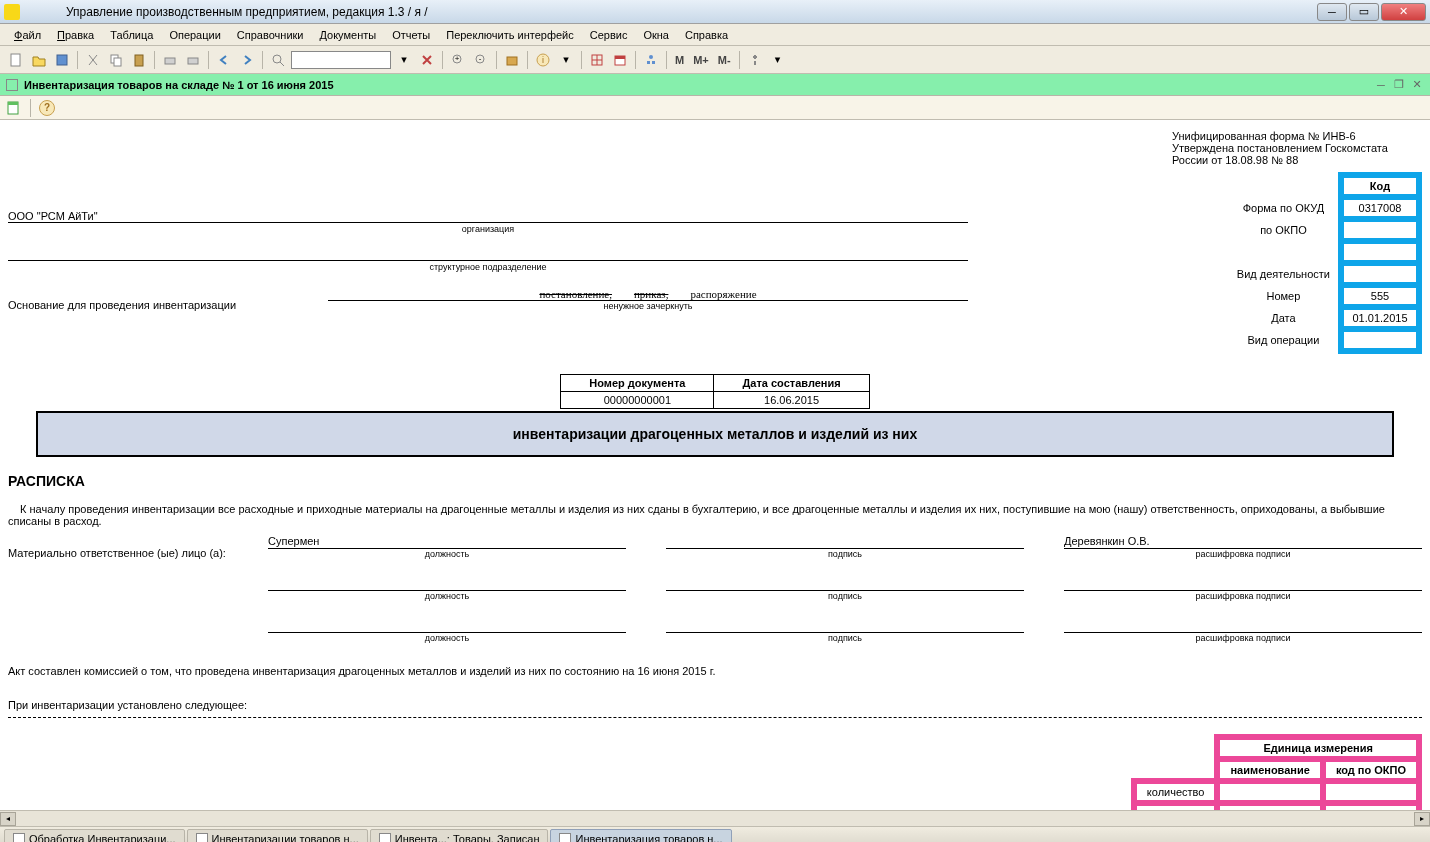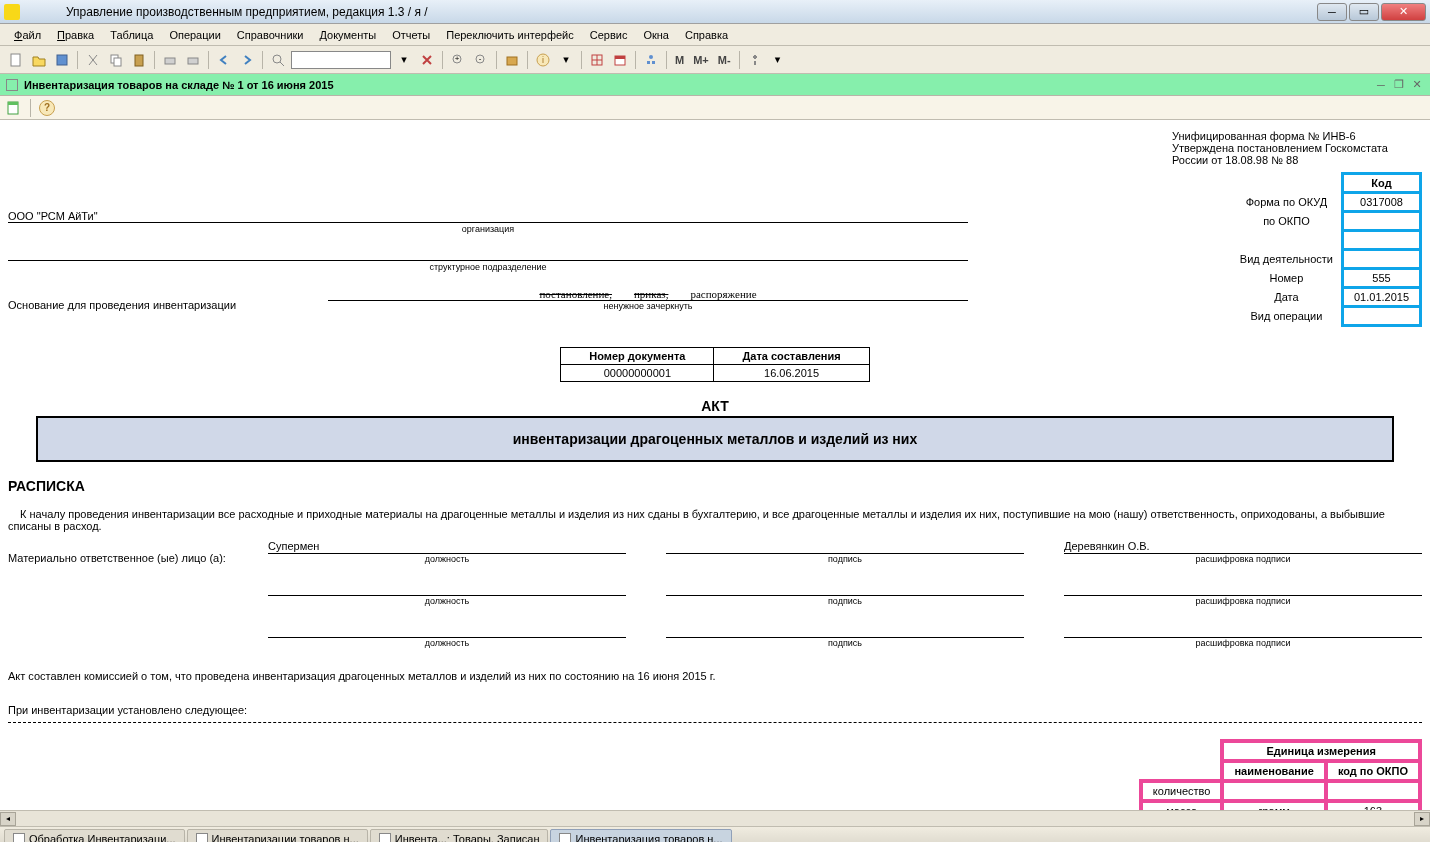--- a/index.html
+++ b/index.html
@@ -29,21 +29,21 @@
 .doc-tab-ctrl { display: flex; gap: 4px; }
 .doc-tab-btn { width: 14px; height: 14px; cursor: pointer; display: flex; align-items: center; justify-content: center; color: #666; }
 
 .doc-toolbar { background: #f8f4e8; height: 24px; display: flex; align-items: center; padding: 0 6px; gap: 6px; border-bottom: 1px solid #c0bcb0; }
 .doc-tb-icon { width: 16px; height: 16px; cursor: pointer; }
 .help-icon { width: 16px; height: 16px; border: 1px solid #c8a050; border-radius: 50%; background: #f8e8b8; color: #a07020; display: flex; align-items: center; justify-content: center; font-weight: bold; cursor: pointer; font-size: 10px; }
 
 .content { background: #fff; height: 690px; overflow: auto; padding: 10px 8px; font-size: 11px; }
 
 .code-table { border-collapse: collapse; margin-top: 6px; }
-.code-table td, .code-table th { border: 3px solid #0ea5e9; padding: 2px 8px; text-align: center; font-size: 11px; }
+.code-table td, .code-table th { border: 6px solid #0ea5e9; padding: 2px 8px; text-align: center; font-size: 11px; }
 .code-label { text-align: right; padding-right: 6px; border: none !important; }
 
 .org-line { border-bottom: 1px solid #000; margin-bottom: 1px; }
 .org-caption { text-align: center; font-size: 9px; color: #000; }
 
 .basis-row { display: flex; align-items: flex-end; margin-top: 16px; }
 .basis-label { width: 320px; }
 .basis-opts { flex: 1; text-align: center; border-bottom: 1px solid #000; font-family: Liberation Serif, serif; }
 .strike { text-decoration: line-through; }
 .basis-caption { text-align: center; font-size: 9px; }
@@ -58,21 +58,21 @@
 
 .sign-row { display: flex; gap: 40px; margin-top: 8px; align-items: flex-end; }
 .sign-label { width: 220px; }
 .sign-field { flex: 1; border-bottom: 1px solid #000; text-align: left; min-height: 14px; }
 .sign-cap { text-align: center; font-size: 9px; }
 .sign-group { flex: 1; }
 
 .dashed { border-bottom: 1px dashed #000; margin-top: 6px; }
 
 .unit-table { border-collapse: collapse; float: right; margin-top: 16px; }
-.unit-table td, .unit-table th { border: 4px solid #ec4899; padding: 2px 10px; text-align: center; font-size: 11px; }
+.unit-table td, .unit-table th { border: 6px solid #ec4899; padding: 2px 10px; text-align: center; font-size: 11px; }
 
 .hscroll { height: 16px; background: #e8e4d8; border-top: 1px solid #c0bcb0; display: flex; align-items: center; }
 .hscroll-btn { width: 16px; height: 14px; background: #d8d4c8; border: 1px solid #a8a498; display: flex; align-items: center; justify-content: center; font-size: 8px; cursor: pointer; }
 .hscroll-track { flex: 1; height: 14px; background: #e8e4d8; }
 
 .taskbar { background: linear-gradient(to bottom, #f0ece0, #d8d4c8); height: 24px; display: flex; align-items: center; padding: 0 4px; gap: 2px; border-top: 1px solid #c0bcb0; }
 .task-btn { height: 20px; padding: 0 8px; background: #e0dcd0; border: 1px solid #b8b4a8; border-radius: 2px; display: flex; align-items: center; gap: 4px; cursor: pointer; font-size: 11px; }
 .task-btn.active { background: #c8d4e0; border-color: #90a0b8; }
 .task-icon { width: 12px; height: 12px; border: 1px solid #888; background: #fff; }
 
@@ -332,21 +332,20 @@
           <th>Номер документа</th>
           <th>Дата составления</th>
         </tr>
     <tr>
           <td>00000000001</td>
           <td>16.06.2015</td>
         </tr>
   </tbody>
     </table>
 
-  <div class="act-title">АКТ</div>
   <div class="act-box">инвентаризации драгоценных металлов и изделий из них</div>
   <div class="raspiska">РАСПИСКА</div>
   <div class="body-text">К началу проведения инвентаризации все расходные и приходные материалы на драгоценные металлы и изделия из них сданы в бухгалтерию, и все драгоценные металлы и изделия их них, поступившие на мою (нашу) ответственность, оприходованы, а выбывшие списаны в расход.</div>
 
   <div class="sign-row">
     <div class="sign-label">Материально ответственное (ые) лицо (а):</div>
     <div class="sign-group">
       <div class="sign-field">Супермен</div>
       <div class="sign-cap">должность</div>
     </div>

